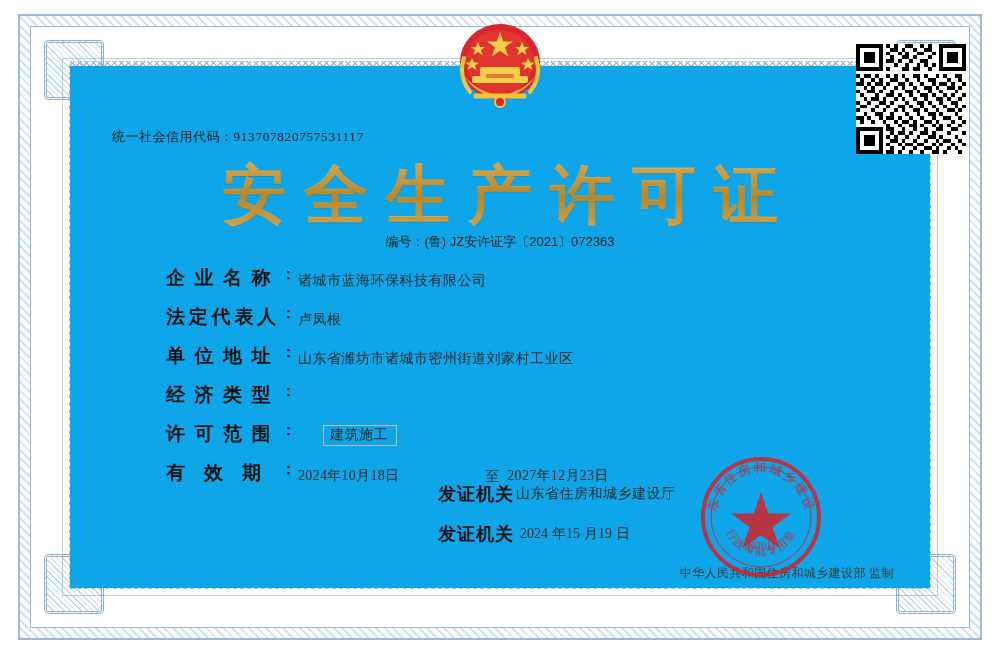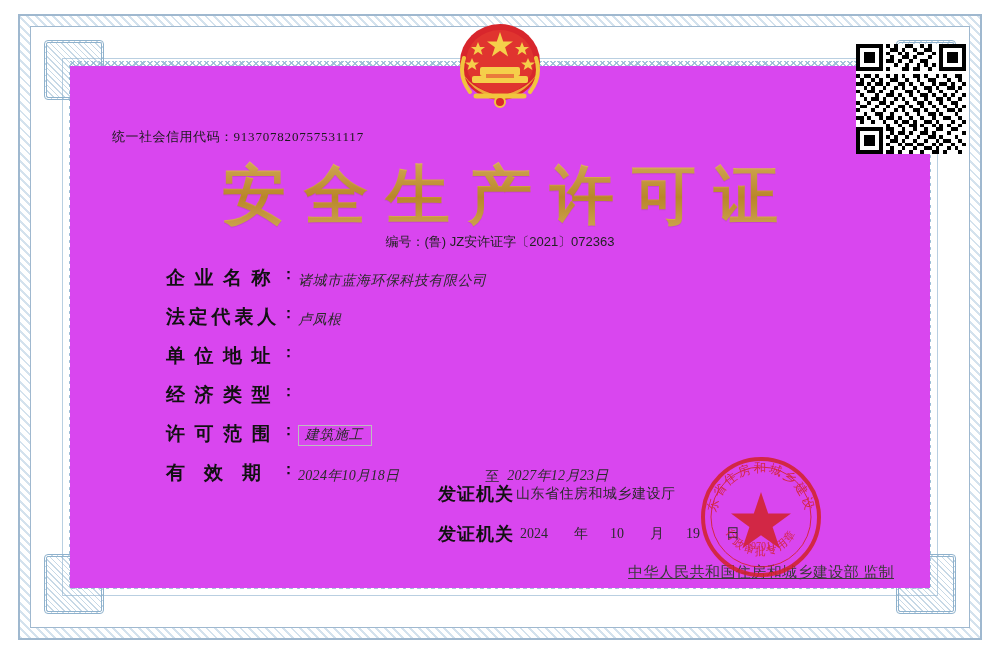--- a/index.html
+++ b/index.html
@@ -107,21 +107,21 @@
   .corner.bl { left: 44px;  bottom: 44px; }
   .corner.br { right: 44px; bottom: 44px; }
 
   
   .page {
     position: absolute;
     left: 70px;
     top: 66px;
     right: 70px;
     bottom: 70px;
-    background: #d946ef;
+    background: #0ea5e9;
   }
 
   
   .emblem {
     position: absolute;
     left: 50%;
     top: 18px;
     transform: translateX(-50%);
     width: 108px;
     height: 96px;
@@ -214,28 +214,28 @@
     color: #111;
     padding: 0 2px 1px 1px;
   }
   .value {
     font-size: 14px;
     color: #2b2b2b;
     font-family: "Liberation Serif", serif;
     letter-spacing: 0.5px;
     padding-bottom: 1px;
     white-space: nowrap;
-    font-style: italic;
   }
   .value.boxed {
     border: 1px solid #bdbdbd;
     padding: 2px 8px 3px 6px;
     line-height: 1;
     position: relative;
     top: -1px;
+    margin-left: 25px;
   }
   .value.date { letter-spacing: 0.3px; }
   .sep-to {
     display: inline-block;
     padding: 0 8px 0 86px;
     font-family: "Liberation Serif", serif;
     font-size: 14px;
     color: #2b2b2b;
   }
 
@@ -266,46 +266,44 @@
     color: #2b2b2b;
     letter-spacing: 0.5px;
     padding-left: 2px;
   }
   .issuer .dparts {
     font-family: "Liberation Serif", serif;
     font-size: 14px;
     color: #2b2b2b;
     display: flex;
     align-items: center;
-    gap: 22px;
     padding-left: 6px;
   }
   .issuer .dparts .unit { padding-left: 4px; }
 
   
   .seal {
     position: absolute;
     right: 106px;
     top: 388px;
     width: 126px;
     height: 126px;
     z-index: 8;
     opacity: 0.86;
   }
 
   .footer {
     position: absolute;
     right: 36px;
     bottom: 6px;
-    font-size: 15px;
+    font-size: 12px;
     color: #3a3a3a;
     font-family: "Liberation Serif", serif;
     letter-spacing: 0.4px;
     white-space: nowrap;
-    text-decoration: underline;
   }
 </style>
 </head>
 <body>
 
 <div class="cert">
 
   <div class="border-outer"></div>
   <div class="border-mid">
     <div class="guilloche">
@@ -614,20 +612,21 @@
       </div>
 
       <div class="row">
         <div class="label">
           <span>单</span>
           <span>位</span>
           <span>地</span>
           <span>址</span>
           <span class="colon">：</span>
         </div>
+        <div class="value">山东省潍坊市诸城市密州街道刘家村工业区</div>
       </div>
 
       <div class="row">
         <div class="label">
           <span>经</span>
           <span>济</span>
           <span>类</span>
           <span>型</span>
           <span class="colon">：</span>
         </div>
@@ -661,21 +660,21 @@
     <div class="issuer">
       <div class="line">
         <span class="ilabel">发证机关</span>
         <span class="ivalue">山东省住房和城乡建设厅</span>
       </div>
       <div class="line">
         <span class="ilabel">发证机关</span>
         <span class="dparts">
           <span>2024</span>
           <span class="unit">年</span>
-          <span>10</span>
+          <span>15</span>
           <span class="unit">月</span>
           <span>19</span>
           <span class="unit">日</span>
         </span>
       </div>
     </div>
 
     <div class="seal">
       <svg viewBox="0 0 126 126" width="126" height="126" aria-hidden="true">
         <circle cx="63" cy="63" r="58" fill="none" stroke="#d2232a" stroke-width="4"></circle>

